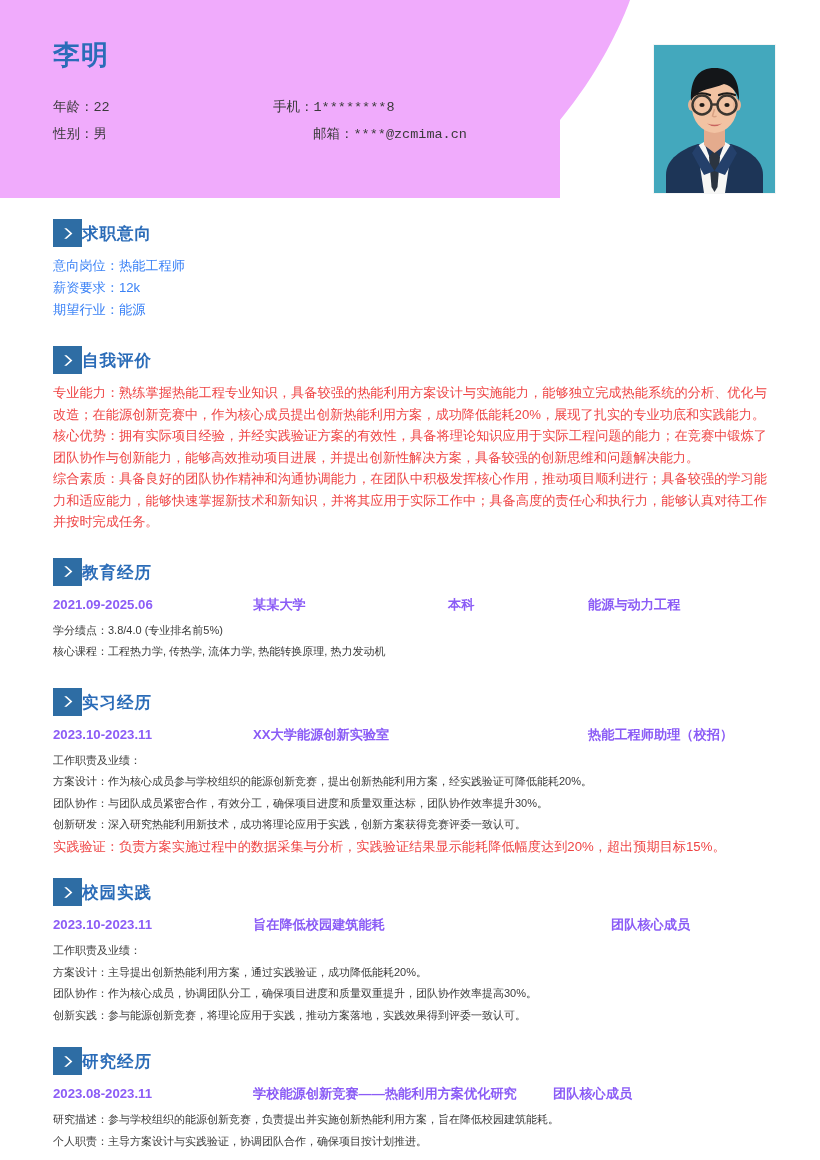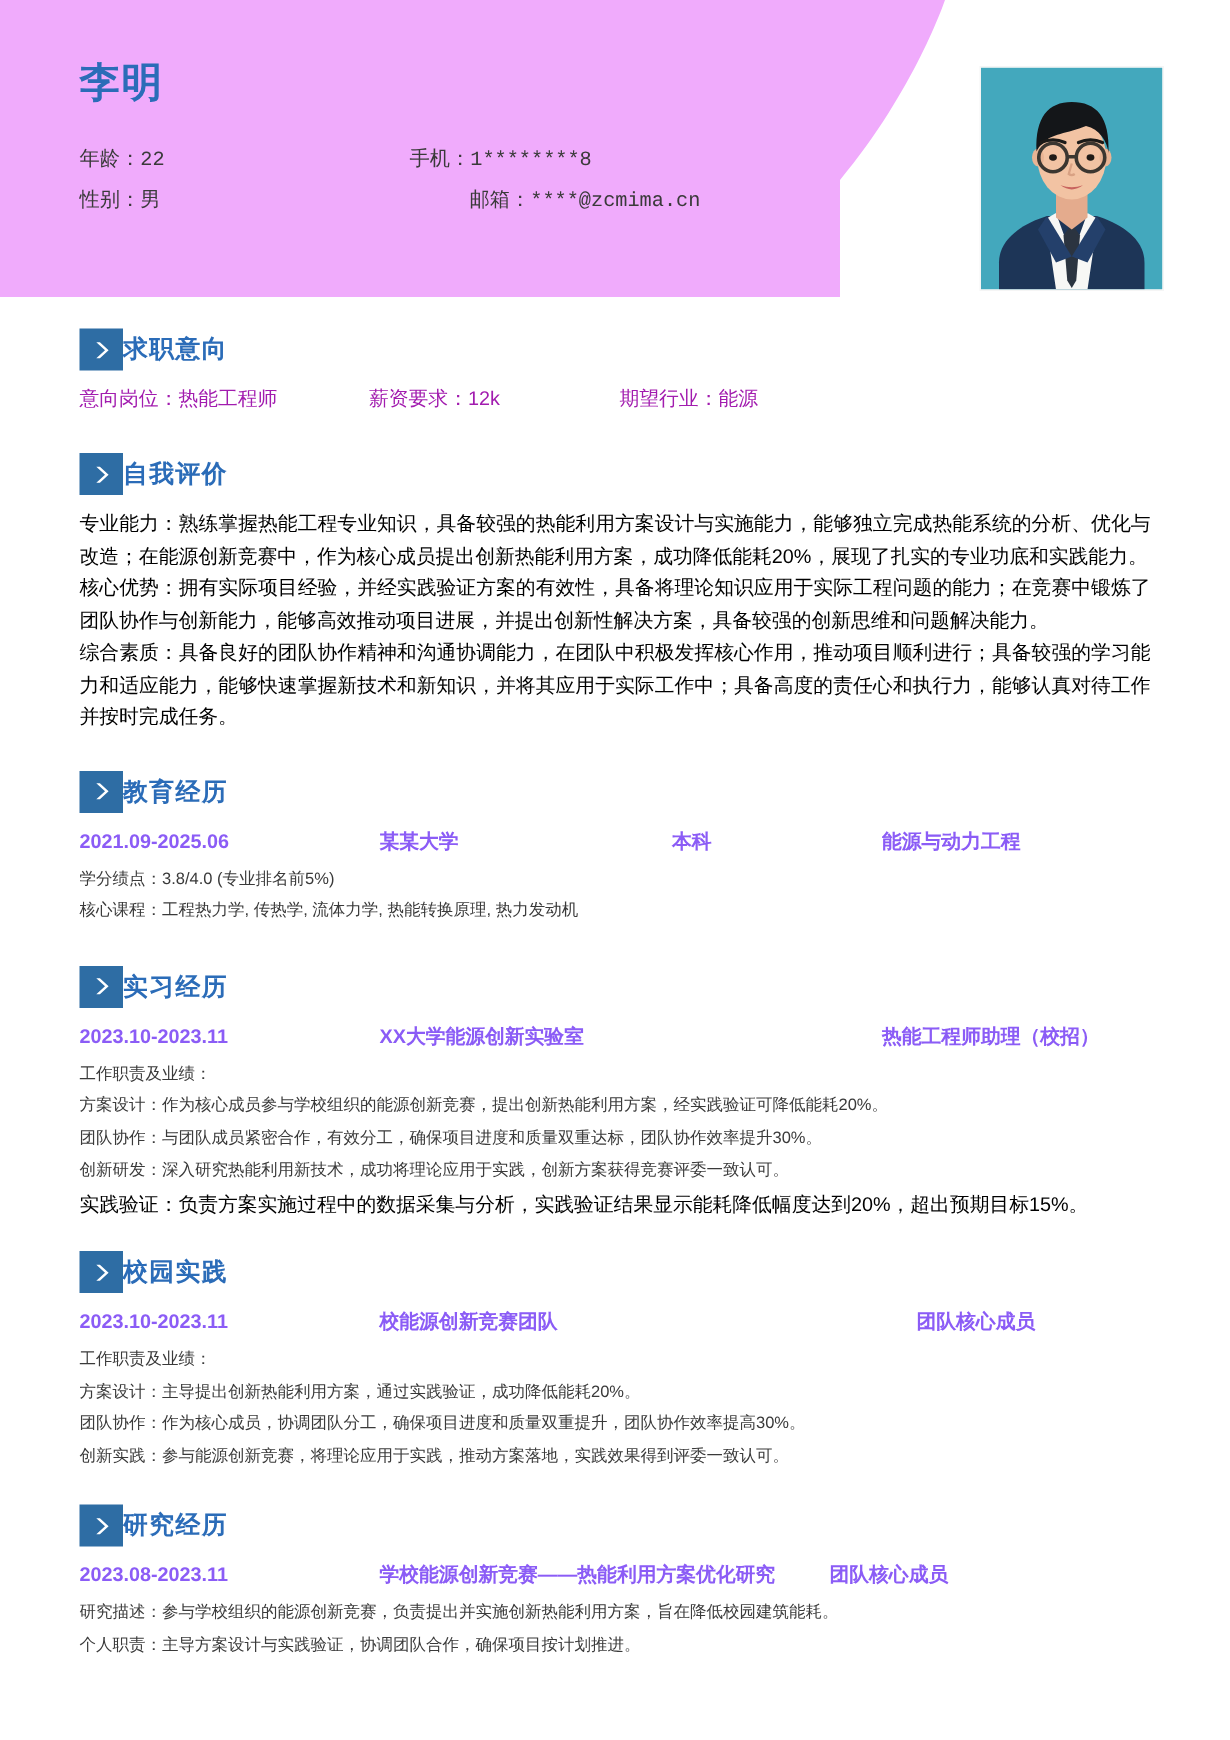--- a/index.html
+++ b/index.html
@@ -111,38 +111,39 @@
     line-height: 28px;
   }
 
   .sec-body {
     margin-top: 7px;
   }
 
   .para {
     font-size: 13.2px;
     line-height: 21.5px;
-    color: #000000;
+    color: #ef4444;
     text-align: justify;
     margin: 0;
   }
   .line {
     font-size: 11px;
     line-height: 21.5px;
     color: #3a3a3a;
     margin: 0;
     white-space: nowrap;
   }
 
   
   .intent-row {
     display: flex;
     font-size: 13.2px;
     line-height: 22px;
-    color: #a21caf;
+    color: #3b82f6;
+    flex-direction: column;
   }
   .intent-row .i1 { width: 193px; }
   .intent-row .i2 { width: 167px; }
   .intent-row .i3 { width: auto; }
 
   
   .entry-row {
     display: flex;
     font-size: 13.2px;
     font-weight: bold;
@@ -316,21 +317,21 @@
       <span class="sec-badge">
         <svg width="15" height="15" viewBox="0 0 15 15">
             <path d="M4.2 2.2 L10 7.5 L4.2 12.8 L6.6 12.8 L12.4 7.5 L6.6 2.2 Z" fill="#ffffff"></path>
           </svg>
       </span>
       <span class="sec-title">校园实践</span>
     </div>
     <div class="sec-body">
       <div class="entry-row">
         <span class="e-date">2023.10-2023.11</span>
-        <span class="e-org" style="width:358px">校能源创新竞赛团队</span>
+        <span class="e-org" style="width:358px">旨在降低校园建筑能耗</span>
         <span class="e-deg">团队核心成员</span>
       </div>
       <div class="gap-sm"></div>
       <p class="line">工作职责及业绩：</p>
       <p class="line">方案设计：主导提出创新热能利用方案，通过实践验证，成功降低能耗20%。</p>
       <p class="line">团队协作：作为核心成员，协调团队分工，确保项目进度和质量双重提升，团队协作效率提高30%。</p>
       <p class="line">创新实践：参与能源创新竞赛，将理论应用于实践，推动方案落地，实践效果得到评委一致认可。</p>
     </div>
   </div>
 

